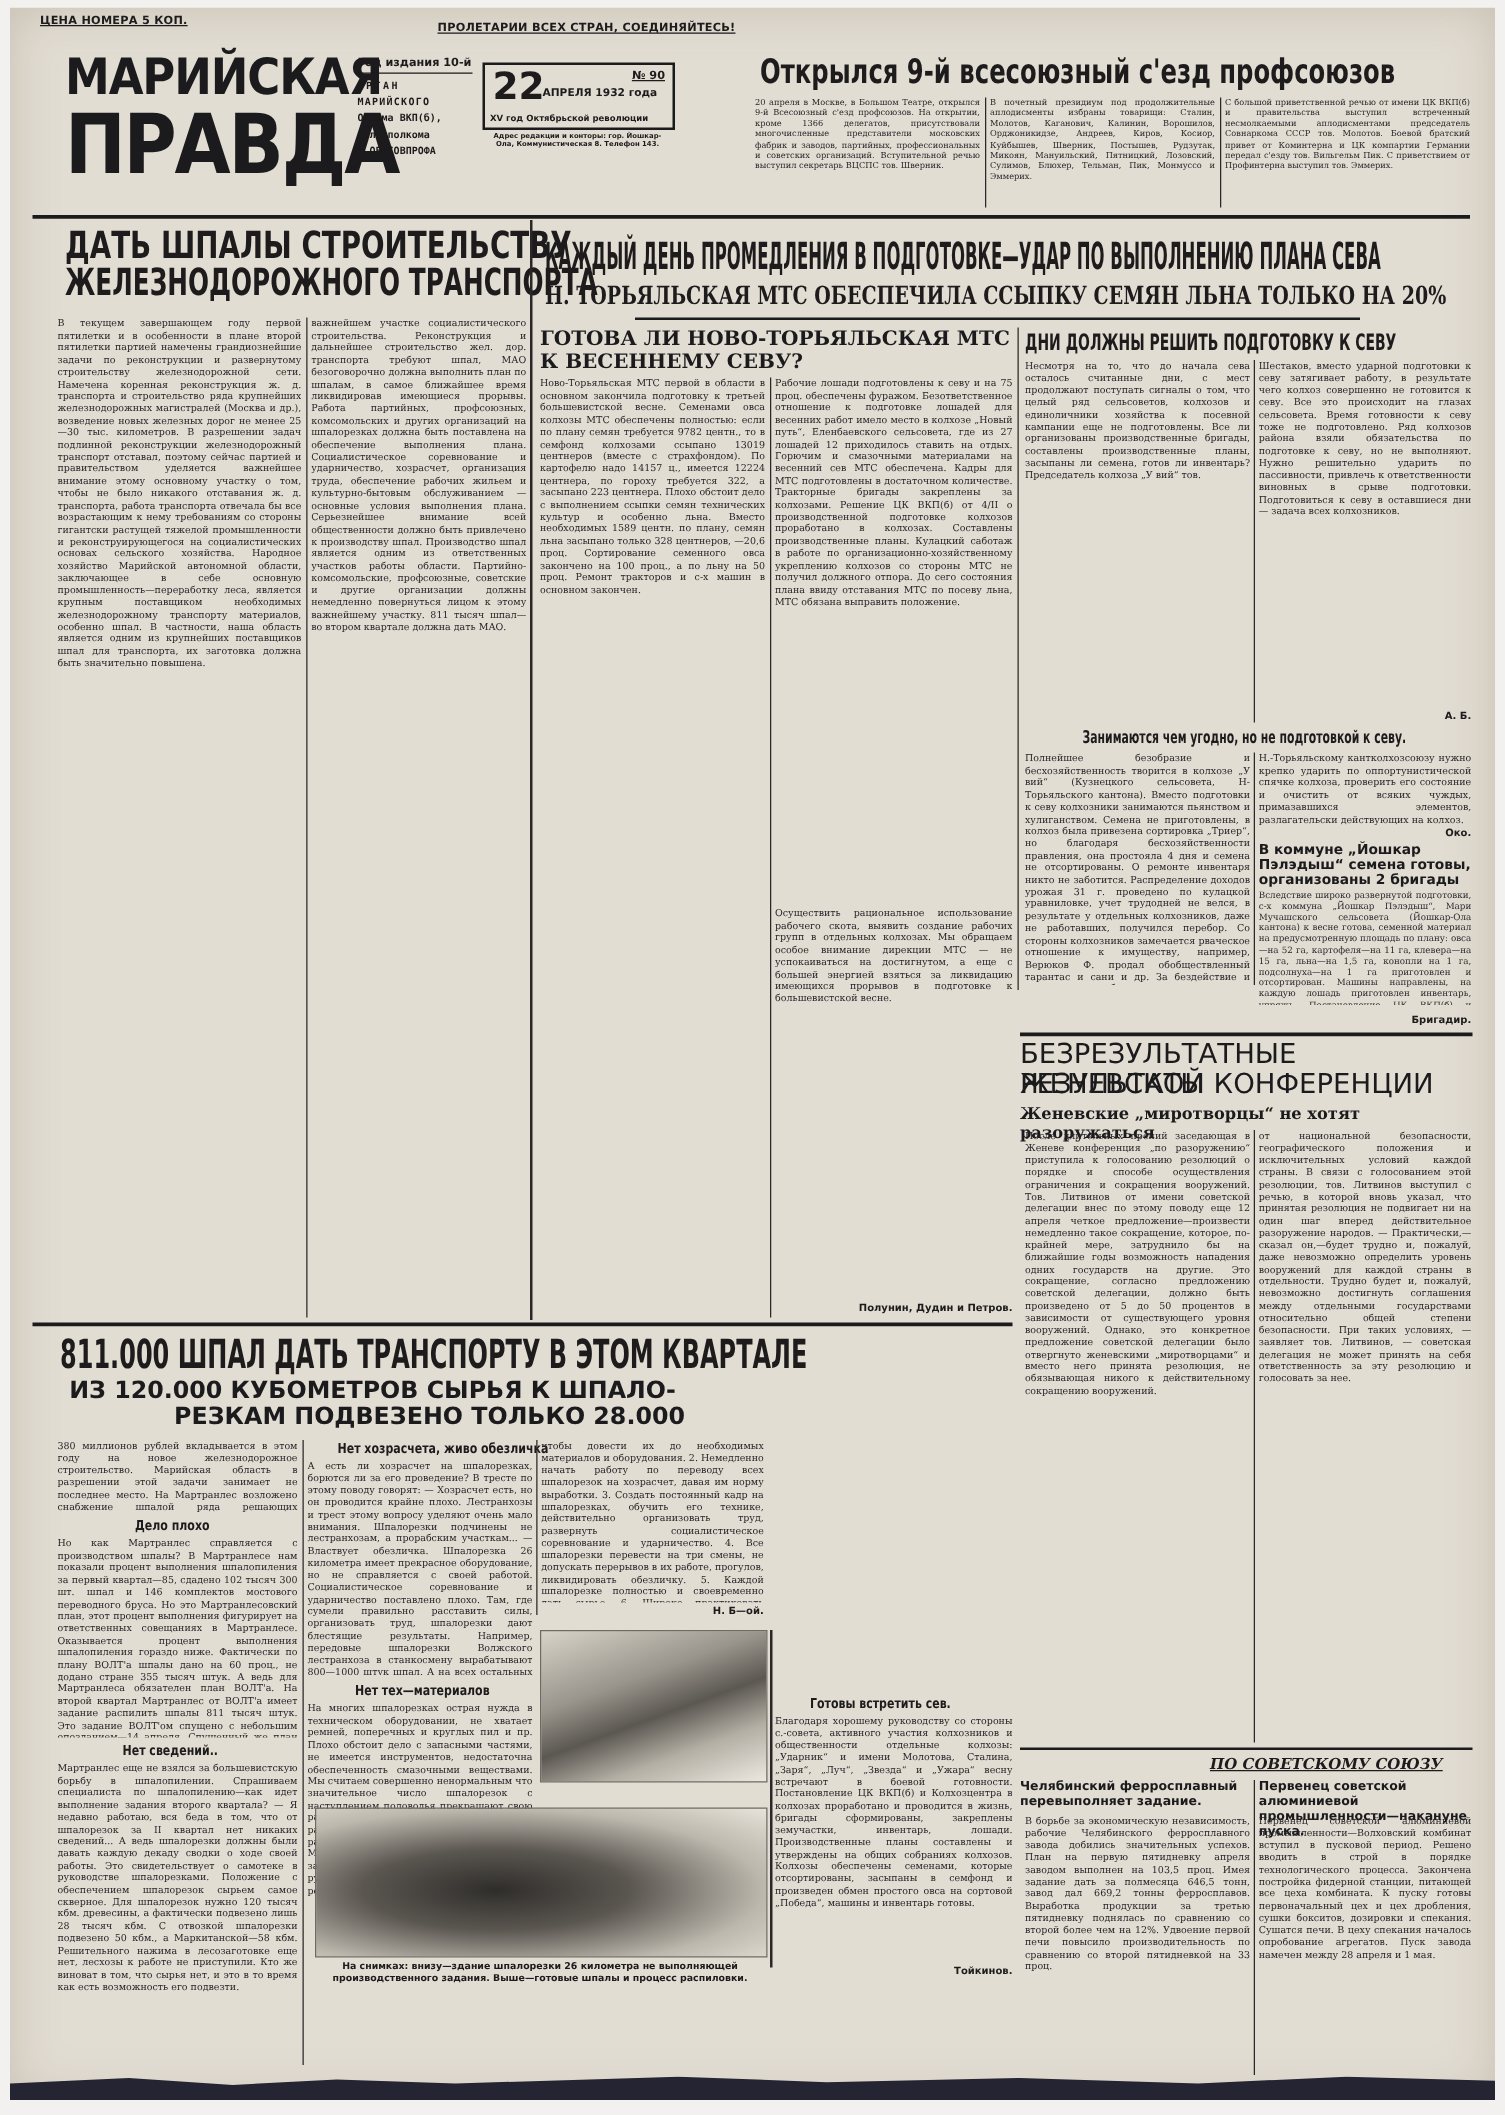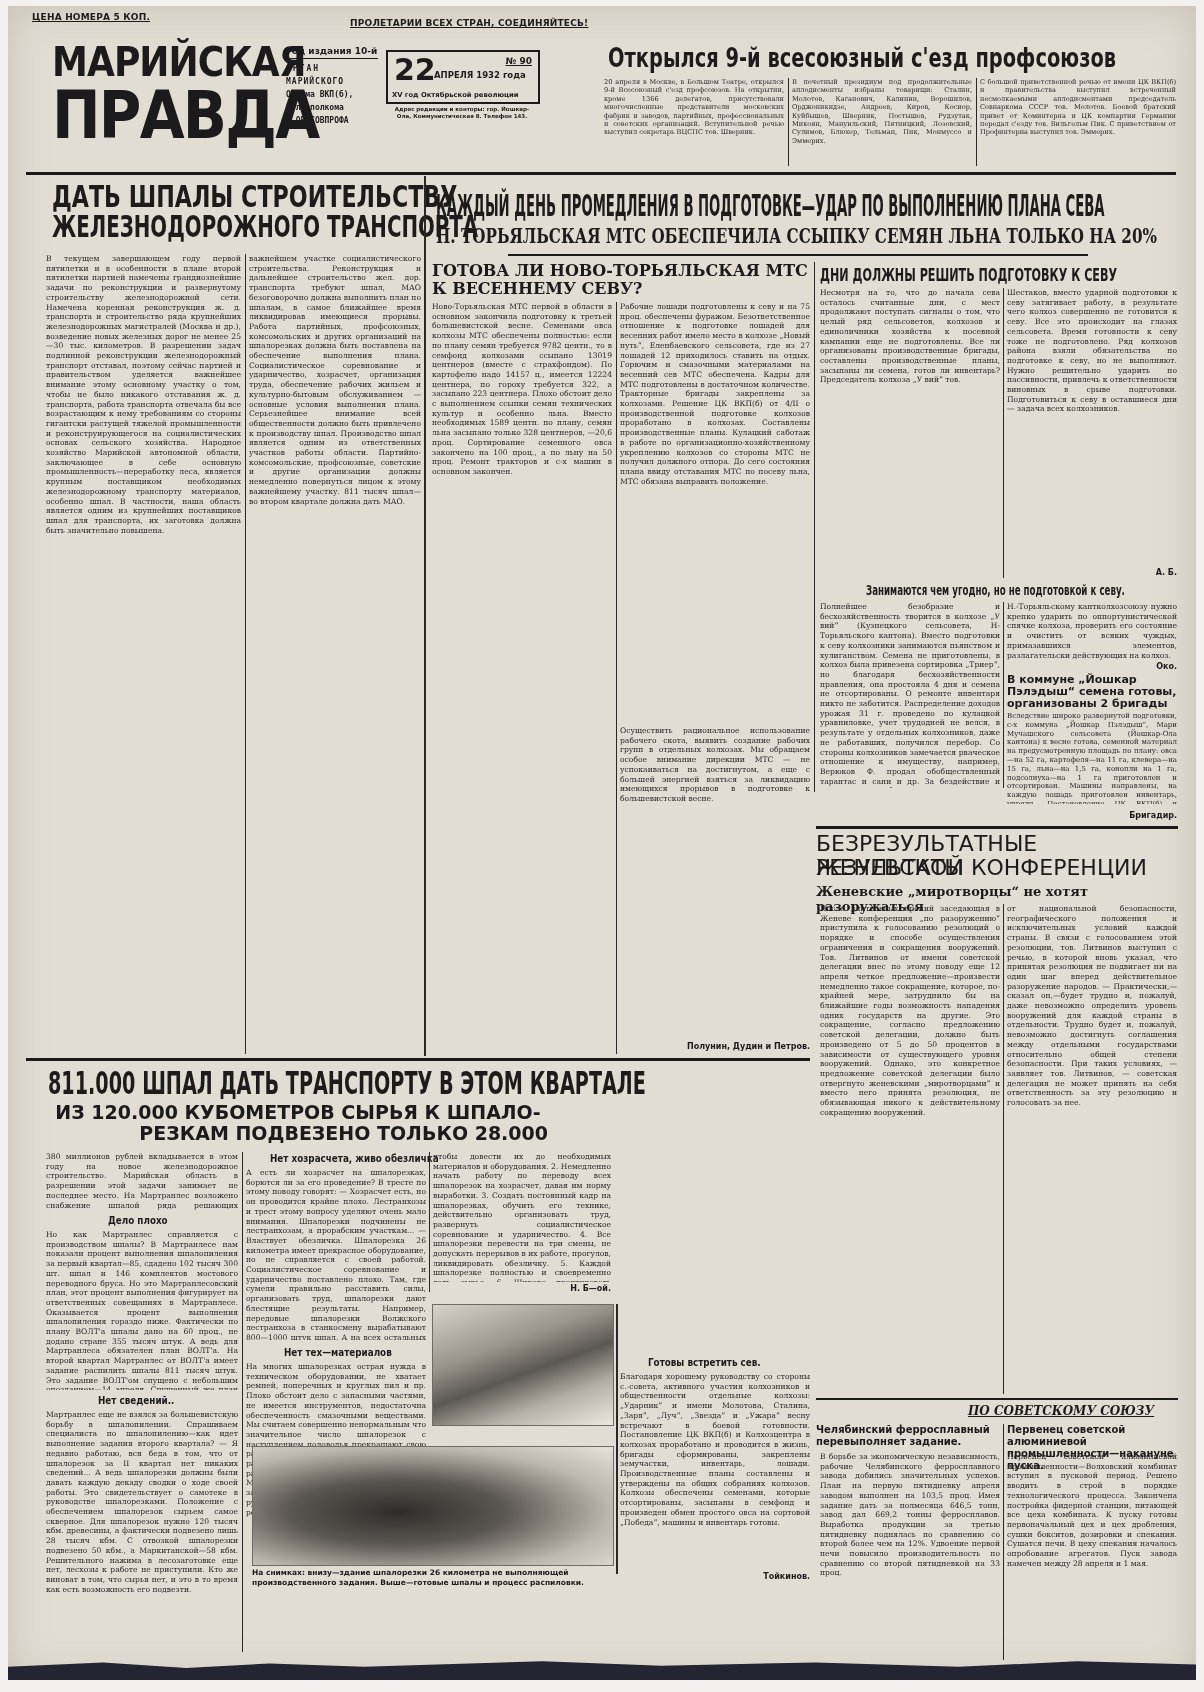--- a/index.html
+++ b/index.html
@@ -129,21 +129,21 @@
   <div class="abs txt" style="left:238px;top:1162px;width:180px;height:172px;">А есть ли хозрасчет на шпалорезках, борются ли за его проведение? В тресте по этому поводу говорят: — Хозрасчет есть, но он проводится крайне плохо. Лестранхозы и трест этому вопросу уделяют очень мало внимания. Шпалорезки подчинены не лестранхозам, а прорабским участкам... — Властвует обезличка. Шпалорезка 26 километра имеет прекрасное оборудование, но не справляется с своей работой. Социалистическое соревнование и ударничество поставлено плохо. Там, где сумели правильно расставить силы, организовать труд, шпалорезки дают блестящие результаты. Например, передовые шпалорезки Волжского лестранхоза в станкосмену вырабатывают 800—1000 штук шпал. А на всех остальных шпалорезках в среднем за первый квартал в станкосмену вырабатывалось только по 305 шпал.</div>
   <div class="abs cond" style="left:276px;top:1340px;font-size:11px;transform:scaleX(.8);">Нет тех—материалов</div>
   <div class="abs txt" style="left:238px;top:1356px;width:180px;height:190px;">На многих шпалорезках острая нужда в техническом оборудовании, не хватает ремней, поперечных и круглых пил и пр. Плохо обстоит дело с запасными частями, не имеется инструментов, недостаточна обеспеченность смазочными веществами. Мы считаем совершенно ненормальным что значительное число шпалорезок с наступлением половодья прекращают свою работу. Справа берегом их выпускают на работу, стоит добиться систематической работы всех шпалорезок. Мы ставим перед Мартранлесом, лестранхозами следующие задачи: 1. Решительно улучшить руководство шпалорезками, провести реконструкцию каждой установки, с тем,</div>
   <div class="vrule" style="left:421px;top:1146px;height:140px;"></div>
 
   <div class="abs txt" style="left:425px;top:1146px;width:178px;height:130px;">чтобы довести их до необходимых материалов и оборудования. 2. Немедленно начать работу по переводу всех шпалорезок на хозрасчет, давая им норму выработки. 3. Создать постоянный кадр на шпалорезках, обучить его технике, действительно организовать труд, развернуть социалистическое соревнование и ударничество. 4. Все шпалорезки перевести на три смены, не допускать перерывов в их работе, прогулов, ликвидировать обезличку. 5. Каждой шпалорезке полностью и своевременно дать сырье. 6. Широко практиковать передачу опыта лучших бригад отстающим шпалорезкам, особенно 26 километра и др. 7. Развернуть рационализаторскую работу на шпалорезках, организовать внутризаводской транспорт для подвозки сырья и отвозки шпалы. Прорвать недооценку шпалы, дать стране во втором квартале 811 тысяч штук шпал.</div>
   <div class="abs sig" style="left:425px;top:1278px;width:178px;">Н. Б—ой.</div>
 
   <div class="photo" style="left:424px;top:1298px;width:180px;height:120px;"></div>
   <div class="photo photo2" style="left:244px;top:1440px;width:360px;height:118px;"></div>
-  <div class="abs caption" style="left:244px;top:1562px;width:360px;">На снимках: внизу—здание шпалорезки 26 километра не выполняющей производственного задания. Выше—готовые шпалы и процесс распиловки.</div>
+  <div class="abs caption" style="left:244px;top:1562px;width:360px;text-align:center;">На снимках: внизу—здание шпалорезки 26 километра не выполняющей производственного задания. Выше—готовые шпалы и процесс распиловки.</div>
 
   <div class="vrule" style="left:608px;top:1298px;height:270px;width:2px;"></div>
   <div class="abs cond" style="left:640px;top:1350px;font-size:11px;transform:scaleX(.8);">Готовы встретить сев.</div>
   <div class="abs txt" style="left:612px;top:1366px;width:190px;height:196px;">Благодаря хорошему руководству со стороны с.-совета, активного участия колхозников и общественности отдельные колхозы: „Ударник“ и имени Молотова, Сталина, „Заря“, „Луч“, „Звезда“ и „Ужара“ весну встречают в боевой готовности. Постановление ЦК ВКП(б) и Колхозцентра в колхозах проработано и проводится в жизнь, бригады сформированы, закреплены земучастки, инвентарь, лошади. Производственные планы составлены и утверждены на общих собраниях колхозов. Колхозы обеспечены семенами, которые отсортированы, засыпаны в семфонд и произведен обмен простого овса на сортовой „Победа“, машины и инвентарь готовы.</div>
   <div class="abs sig" style="left:612px;top:1566px;width:190px;">Тойкинов.</div>
 
   <div class="bottom-edge"></div>
 </div>
 
 </body></html>

